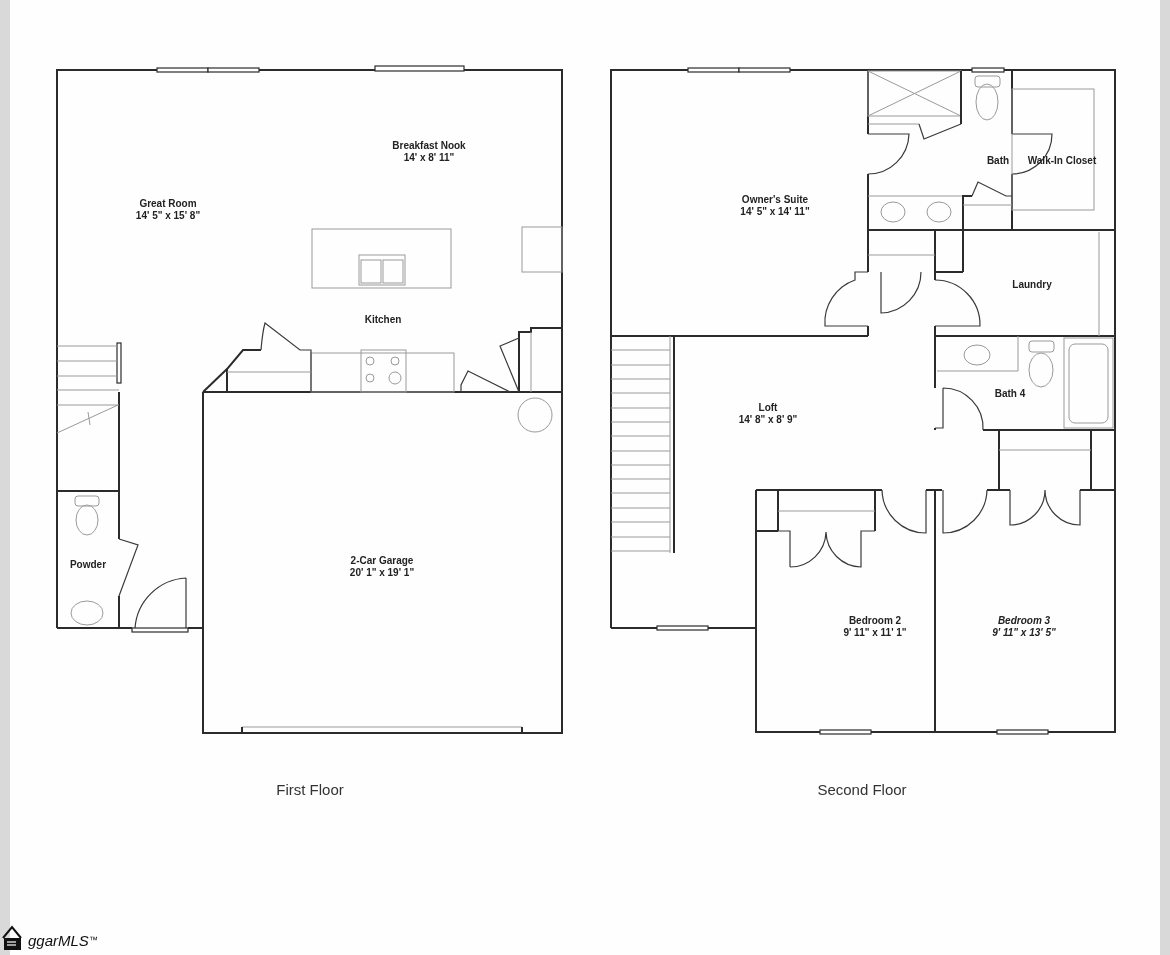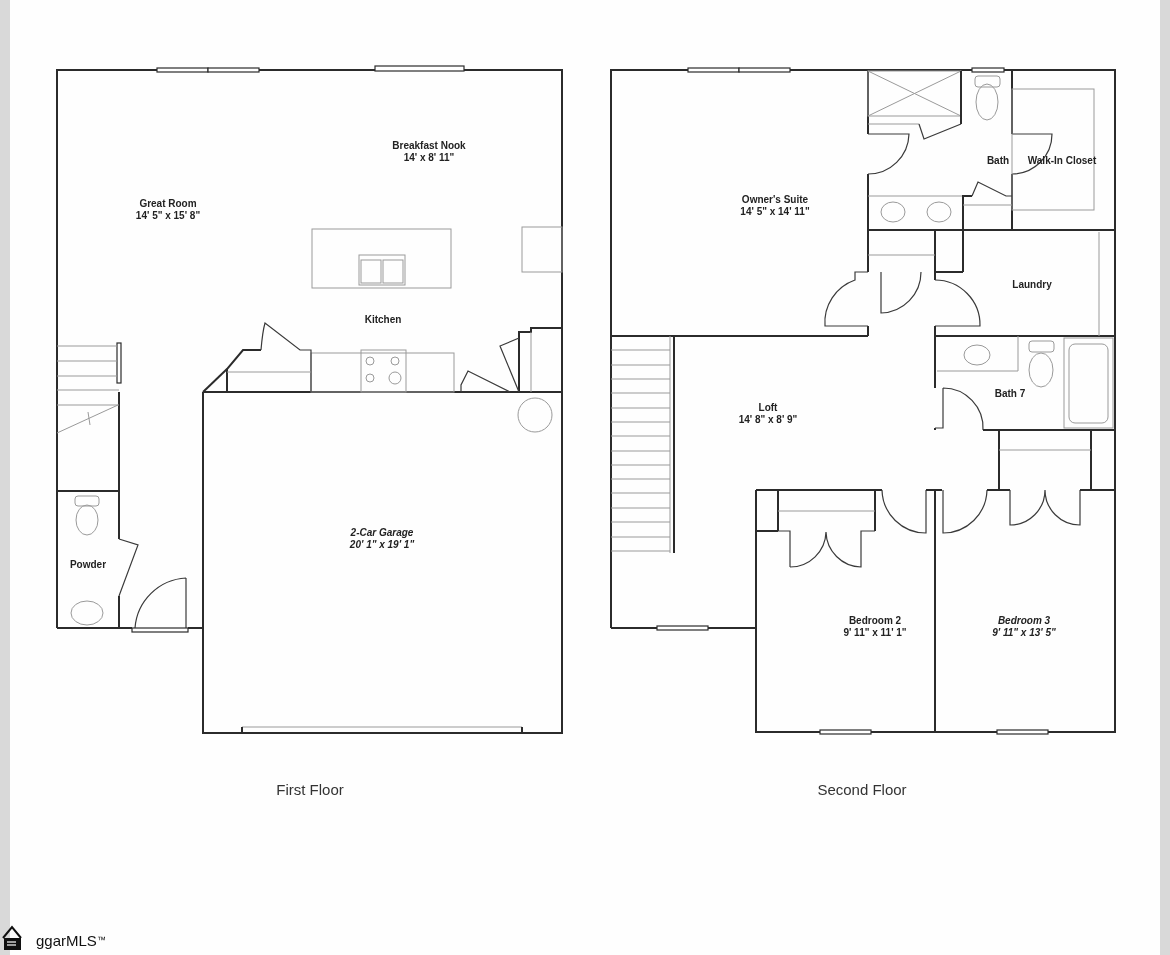--- a/index.html
+++ b/index.html
@@ -215,53 +215,53 @@
 <div class="room-label" style="left:429px;top:140px;">
   <span>Breakfast Nook</span>
   <span class="dim">14' x 8' 11"</span>
 </div>
 <div class="room-label" style="left:383px;top:314px;">
   <span>Kitchen</span>
 </div>
 <div class="room-label" style="left:88px;top:559px;">
   <span>Powder</span>
 </div>
-<div class="room-label" style="left:382px;top:527px;font-style:italic;">
+<div class="room-label" style="left:382px;top:555px;">
   <span>2-Car Garage</span>
   <span class="dim">20' 1" x 19' 1"</span>
 </div>
 
 <div class="room-label" style="left:775px;top:194px;">
   <span>Owner's Suite</span>
   <span class="dim">14' 5" x 14' 11"</span>
 </div>
 <div class="room-label" style="left:998px;top:155px;">
   <span>Bath</span>
 </div>
 <div class="room-label" style="left:1062px;top:155px;text-align:right;">
   <span>Walk-In Closet</span>
 </div>
 <div class="room-label" style="left:1032px;top:279px;">
   <span>Laundry</span>
 </div>
 <div class="room-label" style="left:1010px;top:388px;">
-  <span>Bath 7</span>
+  <span>Bath 4</span>
 </div>
 <div class="room-label" style="left:768px;top:402px;">
   <span>Loft</span>
   <span class="dim">14' 8" x 8' 9"</span>
 </div>
 <div class="room-label" style="left:875px;top:615px;">
   <span>Bedroom 2</span>
   <span class="dim">9' 11" x 11' 1"</span>
 </div>
 <div class="room-label" style="left:1024px;top:615px;font-style:italic;">
   <span>Bedroom 3</span>
   <span class="dim">9' 11" x 13' 5"</span>
 </div>
 
 <div class="floor-caption" style="left:310px;top:781px;">First Floor</div>
 <div class="floor-caption" style="left:862px;top:781px;">Second Floor</div>
 
-<div class="logo" style="left:36px;">
+<div class="logo" style="left:28px;font-style:italic;">
   <span>ggarMLS</span>
     <sup style="font-size:9px;">™</sup>
 </div>
 
 </body></html>

